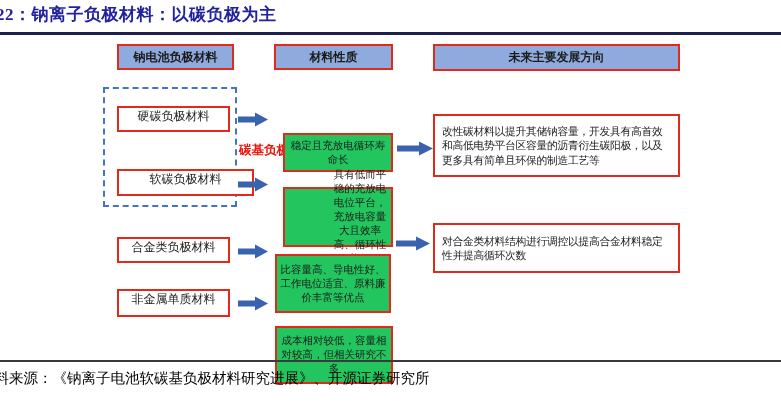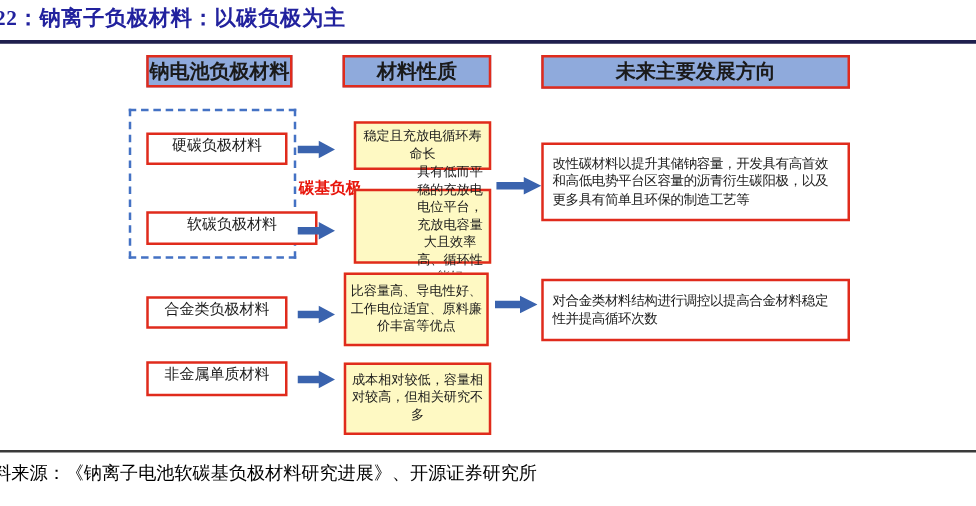--- a/index.html
+++ b/index.html
@@ -5,30 +5,30 @@
   html,body{margin:0;padding:0;background:#fff;}
   body{font-family:"Liberation Serif","DejaVu Serif",serif;}
   #canvas{position:relative;width:781px;height:405px;background:#fff;overflow:hidden;}
 
   .title{position:absolute;left:-4px;top:3px;font-size:17px;font-weight:bold;
          color:#22229E;letter-spacing:0.5px;white-space:nowrap;}
   .title-rule{position:absolute;left:0;top:32px;width:781px;height:3px;background:#1F1F4E;}
 
   .hdr{position:absolute;background:#8FAADC;border:2px solid #E02B1C;
        display:flex;align-items:center;justify-content:center;
-       font-size:16px;font-weight:bold;color:#1a1a1a;box-sizing:border-box;}
+       font-size:12px;font-weight:bold;color:#1a1a1a;box-sizing:border-box;}
 
   .box{position:absolute;background:#fff;border:2px solid #E02B1C;
        display:flex;align-items:flex-start;justify-content:center;text-align:center;
        font-size:12px;color:#1a1a1a;box-sizing:border-box;}
 
-  .pbox{position:absolute;background:#fef9c3;border:2px solid #E02B1C;
+  .pbox{position:absolute;background:#22c55e;border:2px solid #E02B1C;
         display:flex;align-items:center;justify-content:center;text-align:center;
         font-size:10.5px;line-height:14px;color:#1a1a1a;box-sizing:border-box;
-        padding:2px 3px;}
+        padding:2px 3px;margin-top:36px;}
 
   .dbox{position:absolute;background:#fff;border:2px solid #E02B1C;
         display:flex;align-items:center;text-align:left;
         font-size:10.8px;line-height:14.5px;letter-spacing:-0.3px;color:#1a1a1a;
         box-sizing:border-box;padding:8px 7px;}
 
   .dashed-group{position:absolute;left:103px;top:87px;width:134px;height:120px;
         border:2px dashed #4472C4;box-sizing:border-box;}
 
   .group-label{position:absolute;left:203px;top:142px;font-size:12.5px;

